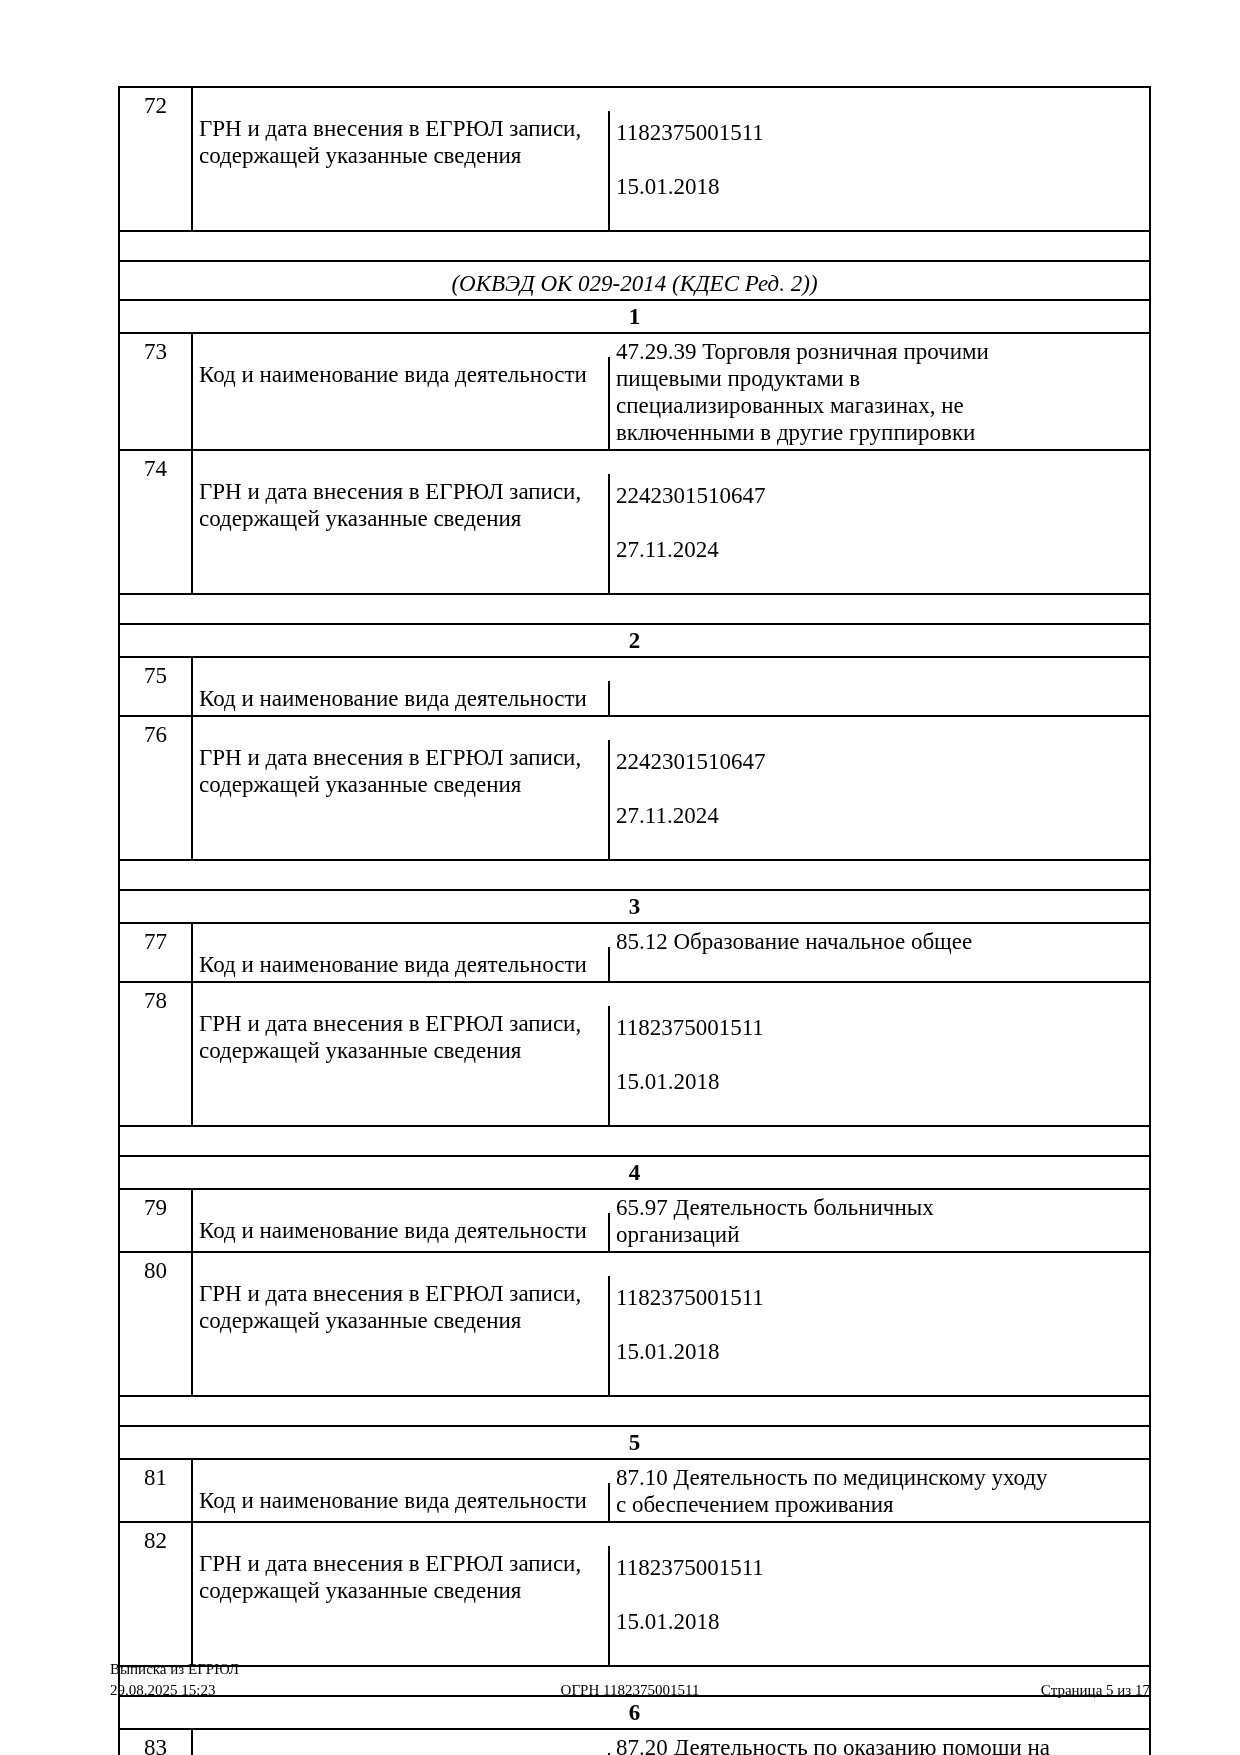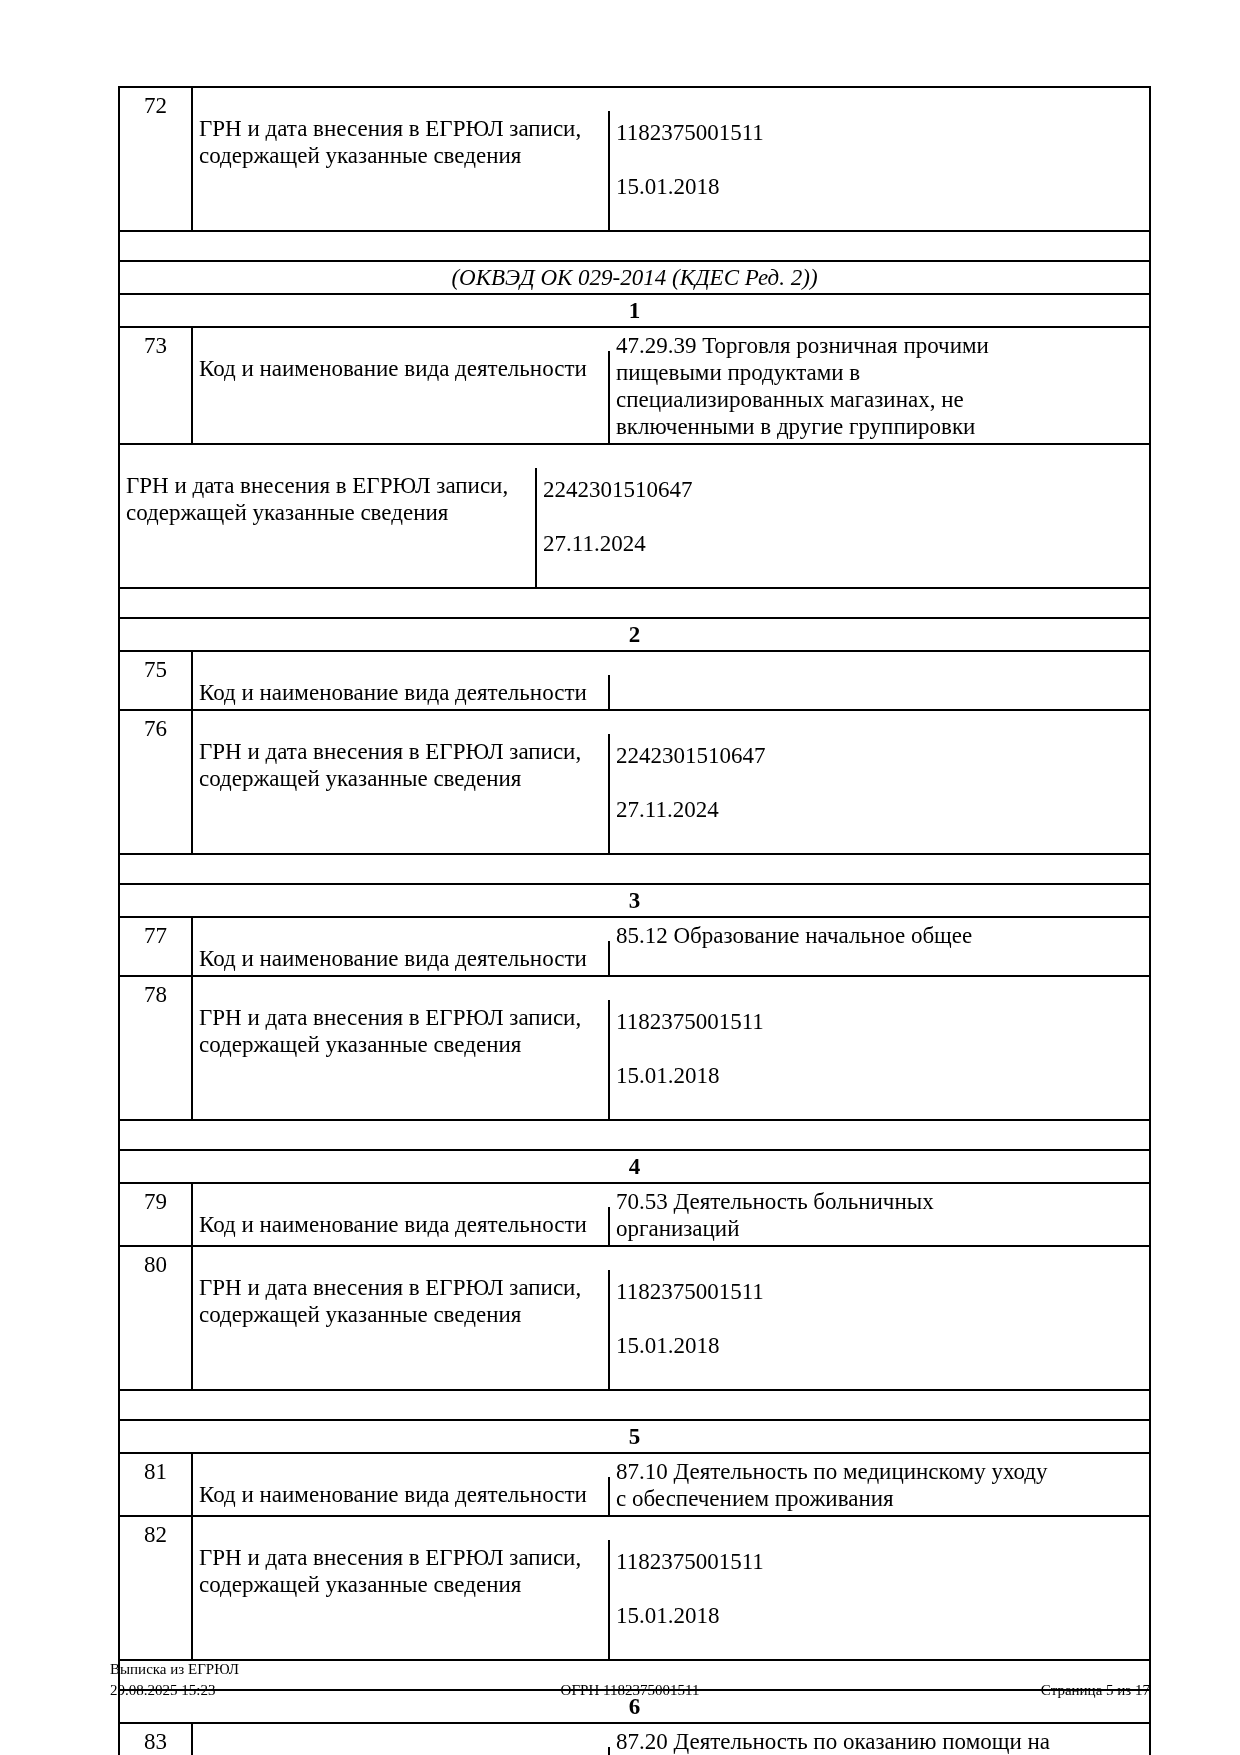--- a/index.html
+++ b/index.html
@@ -24,21 +24,21 @@
   .row{display:flex;align-items:stretch;box-sizing:border-box;}
   .row + .row{border-top:2px solid #000;}
   .cell{box-sizing:border-box;padding:4px 4px 3px 6px;white-space:pre-line;}
   .c1{width:73px;border-right:2px solid #000;text-align:center;padding-left:2px;padding-right:2px;flex:none;}
   .c2{width:417px;border-right:2px solid #000;flex:none;margin-top:23px;}
   .c3{flex:1;}
   .cellfull{width:100%;text-align:center;box-sizing:border-box;padding:2px 4px 3px 4px;}
   .spacer{height:30px;}
   .numrow .cellfull{font-weight:bold;height:31px;}
   .section-title{font-weight:bold;font-style:italic;height:31px;}
-  .section-subtitle{font-style:italic;height:31px;}
+  .section-subtitle{font-style:italic;height:31px;margin-top:6px;}
   .grn-val div{white-space:normal;}
   .footer{
     position:absolute;
     left:110px;top:1659px;
     width:1040px;
     font-size:15px;
     line-height:21px;
     display:grid;
     grid-template-columns:1fr auto 1fr;
     align-items:end;
@@ -75,20 +75,21 @@
     </div>
     <div class="row">
       <div class="cell c1">73</div>
       <div class="cell c2">Код и наименование вида деятельности</div>
       <div class="cell c3">47.29.39 Торговля розничная прочими
 пищевыми продуктами в
 специализированных магазинах, не
 включенными в другие группировки</div>
     </div>
     <div class="row">
+      <div class="cell c1">74</div>
       <div class="cell c2">ГРН и дата внесения в ЕГРЮЛ записи,
 содержащей указанные сведения</div>
       <div class="cell c3 grn-val">
         <div>2242301510647</div>
         <div>27.11.2024</div>
       </div>
     </div>
 
     <div class="row spacer"></div>
     <div class="row numrow">
@@ -127,21 +128,21 @@
       </div>
     </div>
 
     <div class="row spacer"></div>
     <div class="row numrow">
       <div class="cellfull">4</div>
     </div>
     <div class="row">
       <div class="cell c1">79</div>
       <div class="cell c2">Код и наименование вида деятельности</div>
-      <div class="cell c3">70.53 Деятельность больничных
+      <div class="cell c3">65.97 Деятельность больничных
 организаций</div>
     </div>
     <div class="row">
       <div class="cell c1">80</div>
       <div class="cell c2">ГРН и дата внесения в ЕГРЮЛ записи,
 содержащей указанные сведения</div>
       <div class="cell c3 grn-val">
         <div>1182375001511</div>
         <div>15.01.2018</div>
       </div>

